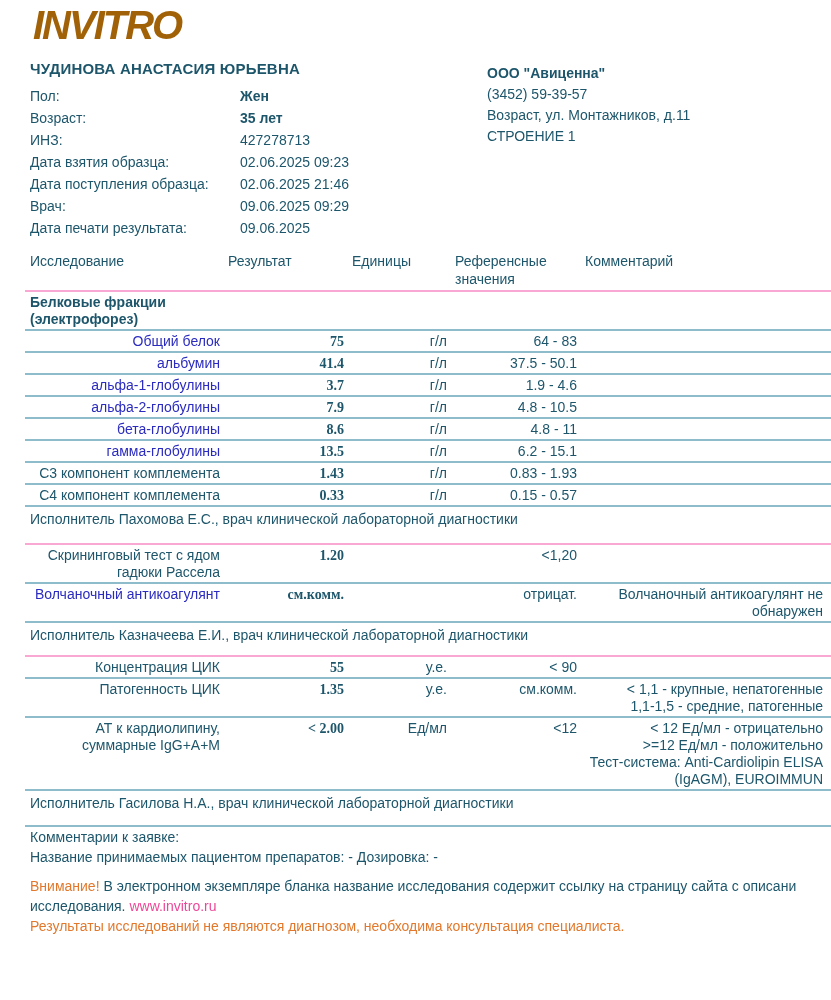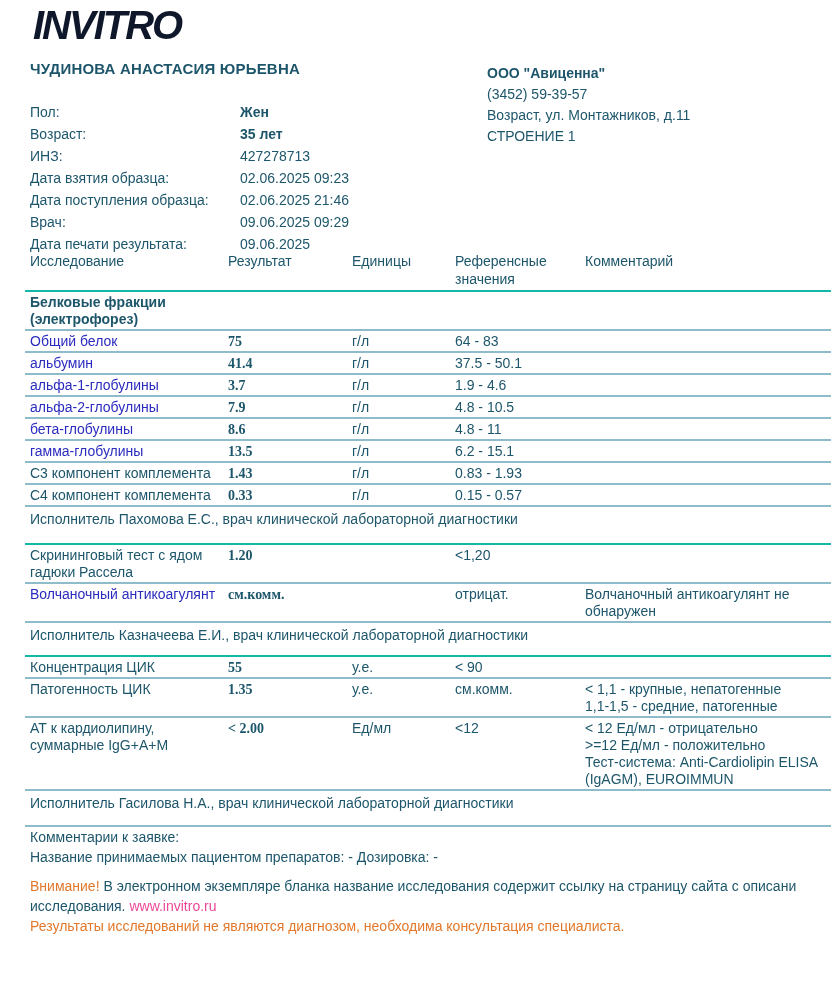--- a/index.html
+++ b/index.html
@@ -5,40 +5,40 @@
   * { margin:0; padding:0; box-sizing:border-box; }
   html,body { background:#ffffff; }
   .page {
     position:relative; width:831px; height:1000px; background:#ffffff;
     font-family:"Liberation Sans", sans-serif; color:#1d566b; overflow:hidden;
   }
   
   .logo {
     position:absolute; left:33px; top:3px;
     font-size:40px; font-weight:bold; font-style:italic;
-    color:#0f172a; letter-spacing:-2px;
+    color:#a16207; letter-spacing:-2px;
   }
   
   .patient-block { position:absolute; left:30px; top:60px; font-size:14px; }
-  .patient-name { font-weight:bold; font-size:15px; letter-spacing:.2px; margin-bottom:24px; }
+  .patient-name { font-weight:bold; font-size:15px; letter-spacing:.2px; margin-bottom:8px; }
   .kv { display:grid; grid-template-columns:210px auto; line-height:22px; }
   .kv .val-bold { font-weight:bold; }
   
   .clinic-block { position:absolute; left:487px; top:63px; font-size:14px; line-height:21px; }
   .clinic-name { font-weight:bold; }
   
   .report { position:absolute; left:25px; top:250px; width:806px; font-size:14px; }
   .grid5 { display:grid; grid-template-columns:203px 124px 103px 130px 1fr; }
   .grid5 > :first-child { padding-left:5px; }
   .thead { padding:2px 0 2px; line-height:18px; }
   .thead .hcell { padding-right:30px; }
-  .tgroup { border-top:2px solid #14b8a6; }
+  .tgroup { border-top:2px solid #f9a8d4; }
   .section-title { font-weight:bold; padding:2px 0 1px; border-bottom:2px solid #8fbcca; line-height:17px; }
   .section-title > :first-child { padding-left:5px; }
-  .trow { border-bottom:2px solid #8fbcca; padding:2px 0 1px; line-height:17px; }
+  .trow { border-bottom:2px solid #8fbcca; padding:2px 0 1px; line-height:17px;text-align:right; }
   .c { padding-right:8px; }
   .result { font-weight:bold;font-family:Liberation Serif, serif; }
   .link { color:#2b2bbf; }
   .executor { padding:4px 0 3px 5px; line-height:17px; }
   .gap12 { margin-top:12px; }
   .gap8 { margin-top:8px; }
   .footer-sep { border-top:2px solid #8fbcca; margin-top:10px; }
   .footer { padding-left:5px; line-height:20px; }
   .attention { margin-top:9px; }
   .attn-line1 { white-space:nowrap; overflow:hidden; }

